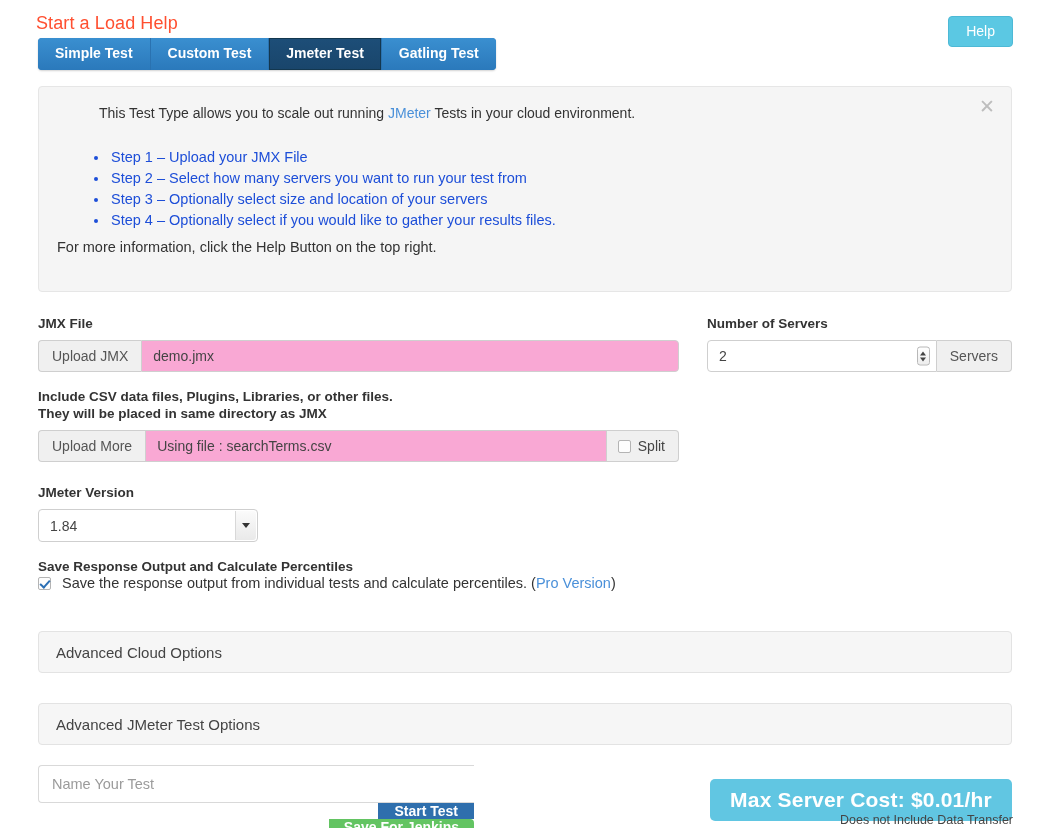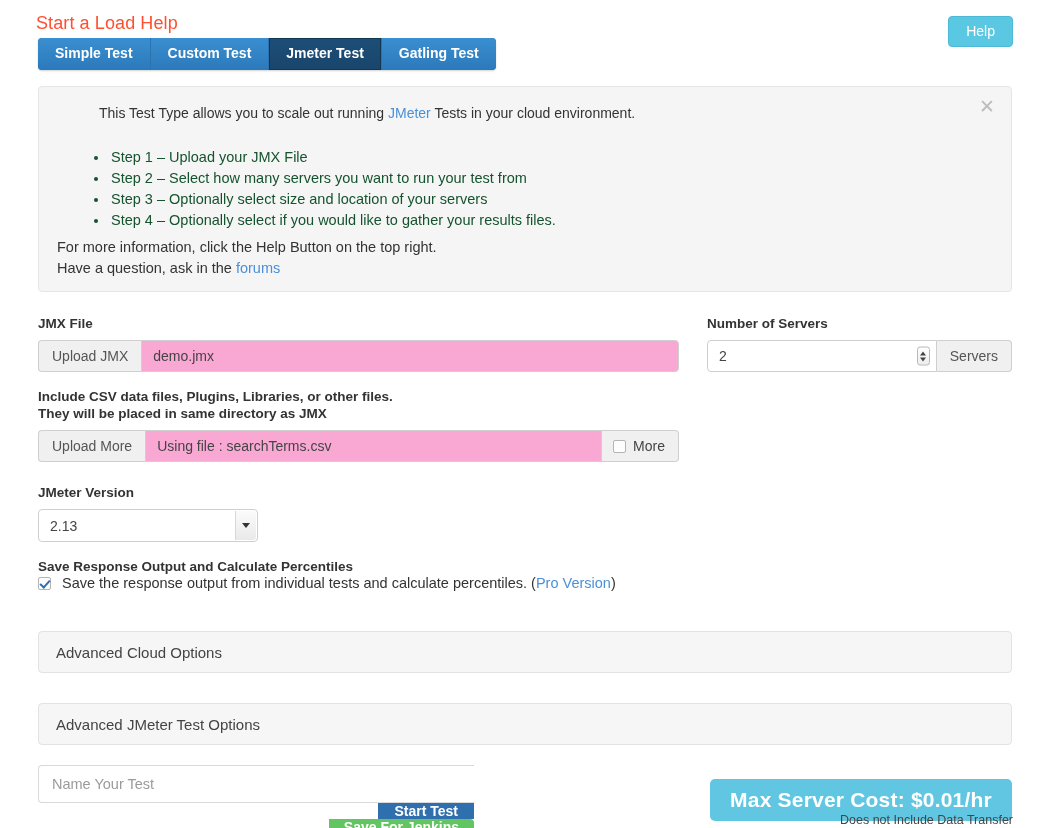--- a/index.html
+++ b/index.html
@@ -82,21 +82,21 @@
     position: absolute; left: 20px; top: 18px;
     font-size: 14px; color: #333; margin-left: 40px;
   }
   .info-lead .lnk { color: #4a90d9; }
   .info-list {
     position: absolute; left: 52px; top: 60px;
     margin: 0; padding: 0 0 0 18px;
     list-style: disc;
   }
   .info-list li {
-    font-size: 14.5px; color: #14532d;
+    font-size: 14.5px; color: #1d4ed8;
     line-height: 21px;
     padding-left: 2px;
   }
   .info-foot {
     position: absolute; left: 18px; top: 150px;
     font-size: 14.5px; color: #333; line-height: 21px;
   }
   .info-foot a { color: #4a90d9; text-decoration: none; }
 
   
@@ -316,21 +316,20 @@
       <span>This Test Type allows you to scale out running </span><span class="lnk">JMeter</span><span> Tests in your cloud environment.</span>
     </div>
     <ul class="info-list">
       <li>Step 1 – Upload your JMX File</li>
       <li>Step 2 – Select how many servers you want to run your test from</li>
       <li>Step 3 – Optionally select size and location of your servers</li>
       <li>Step 4 – Optionally select if you would like to gather your results files.</li>
     </ul>
     <div class="info-foot">
       <div>For more information, click the Help Button on the top right.</div>
-      <div><span>Have a question, ask in the </span><a href="#">forums</a></div>
     </div>
   </div>
 
   <div class="jmx-block">
     <div class="f-label">JMX File</div>
     <div class="input-group jmx-group">
       <div class="addon left">Upload JMX</div>
       <input class="txt only-left" type="text" value="demo.jmx" style="">
     </div>
   </div>
@@ -350,29 +349,29 @@
   </div>
 
   <div class="csv-block">
     <div class="f-label">Include CSV data files, Plugins, Libraries, or other files.</div>
     <div class="f-label">They will be placed in same directory as JMX</div>
     <div class="input-group csv-group">
       <div class="addon left">Upload More</div>
       <input class="txt both" type="text" value="Using file : searchTerms.csv" style="">
       <label class="split-box">
         <input class="cb" type="checkbox" style="">
-        <span>More</span>
+        <span>Split</span>
       </label>
     </div>
   </div>
 
   <div class="ver-block">
     <div class="f-label">JMeter Version</div>
     <div class="ver-select-wrap">
-      <span class="val">2.13</span>
+      <span class="val">1.84</span>
       <span class="ver-arrow-btn">
           <i></i>
         </span>
     </div>
   </div>
 
   <div class="save-block">
     <div class="f-label">Save Response Output and Calculate Percentiles</div>
     <label class="save-row">
       <input class="cb" type="checkbox" checked="" style="">

